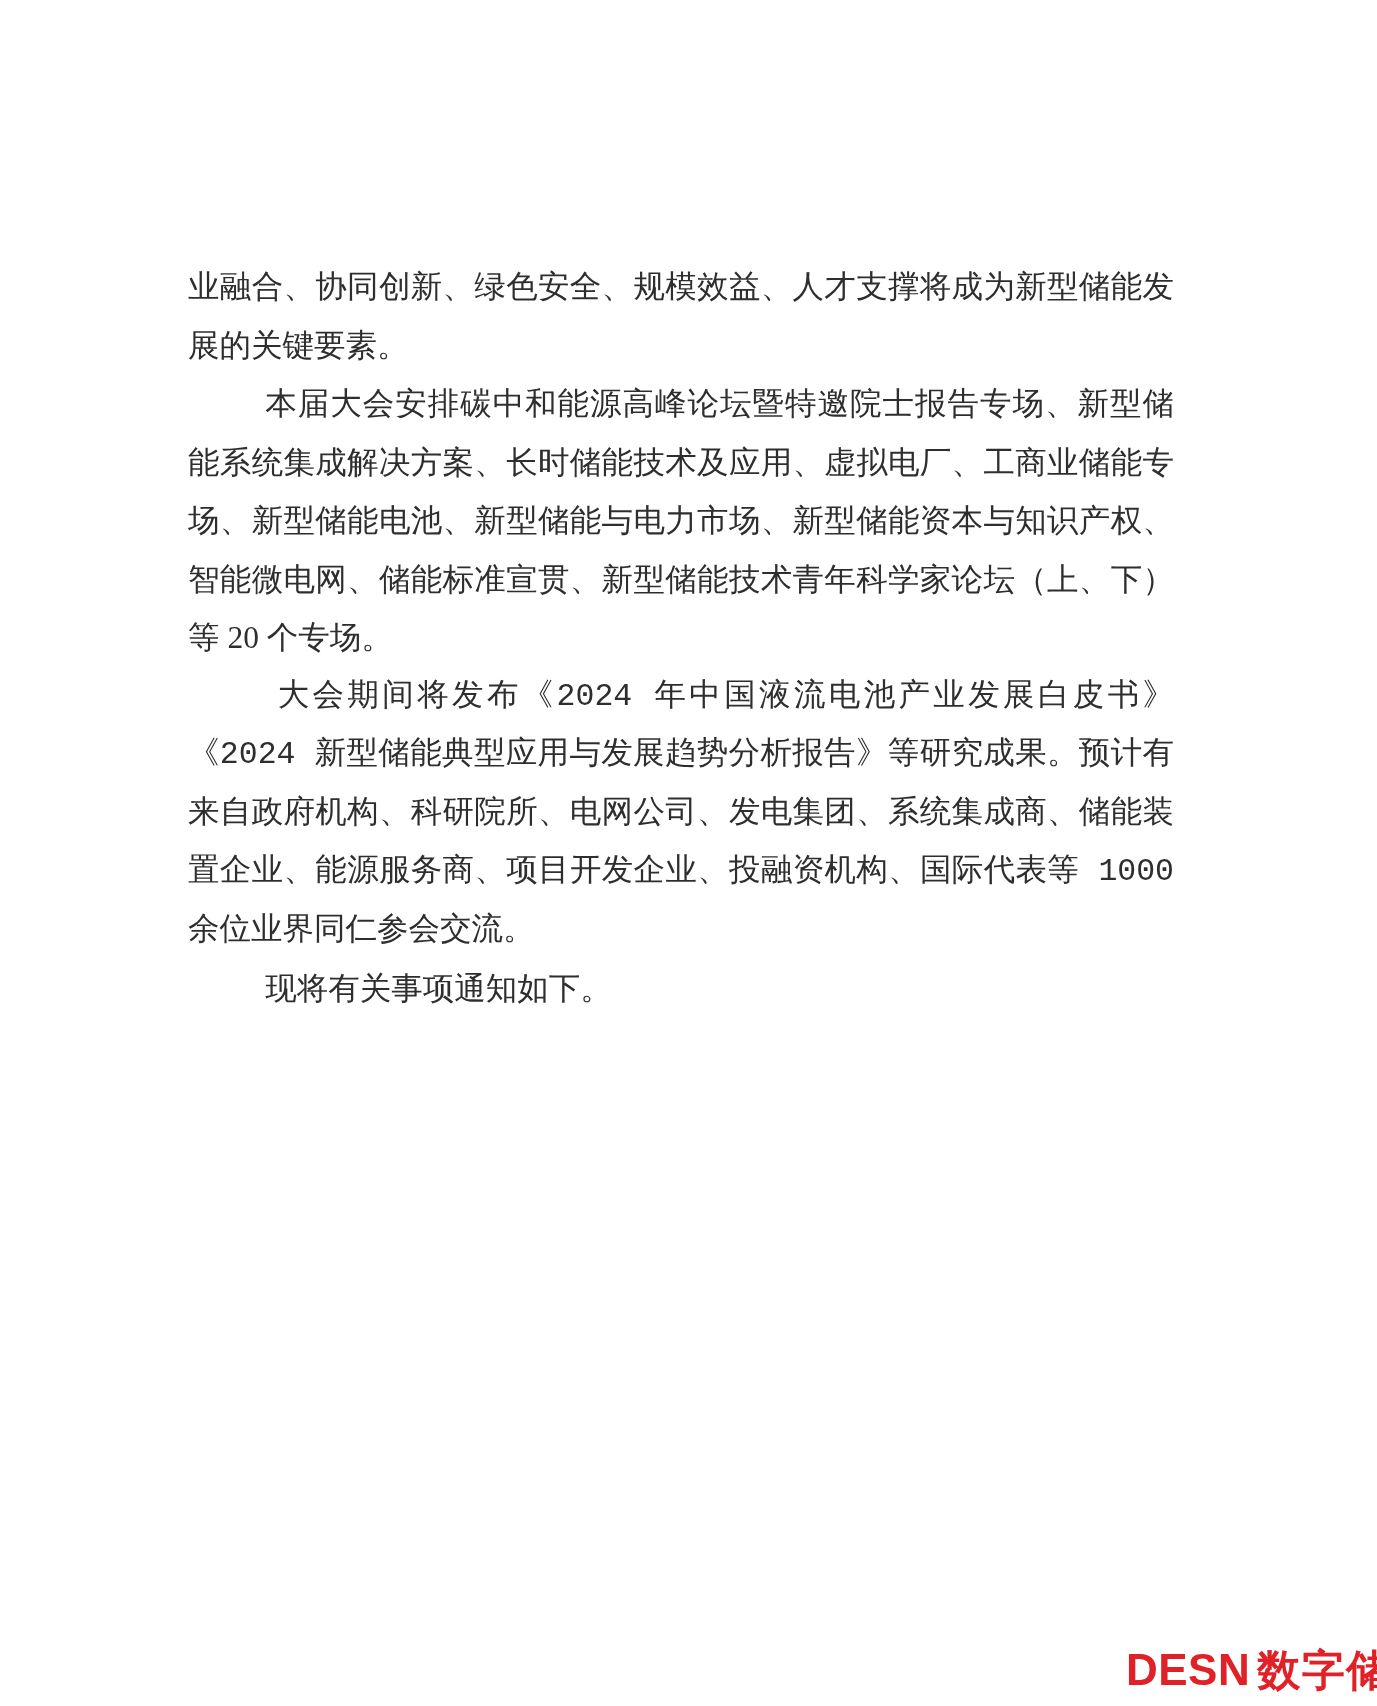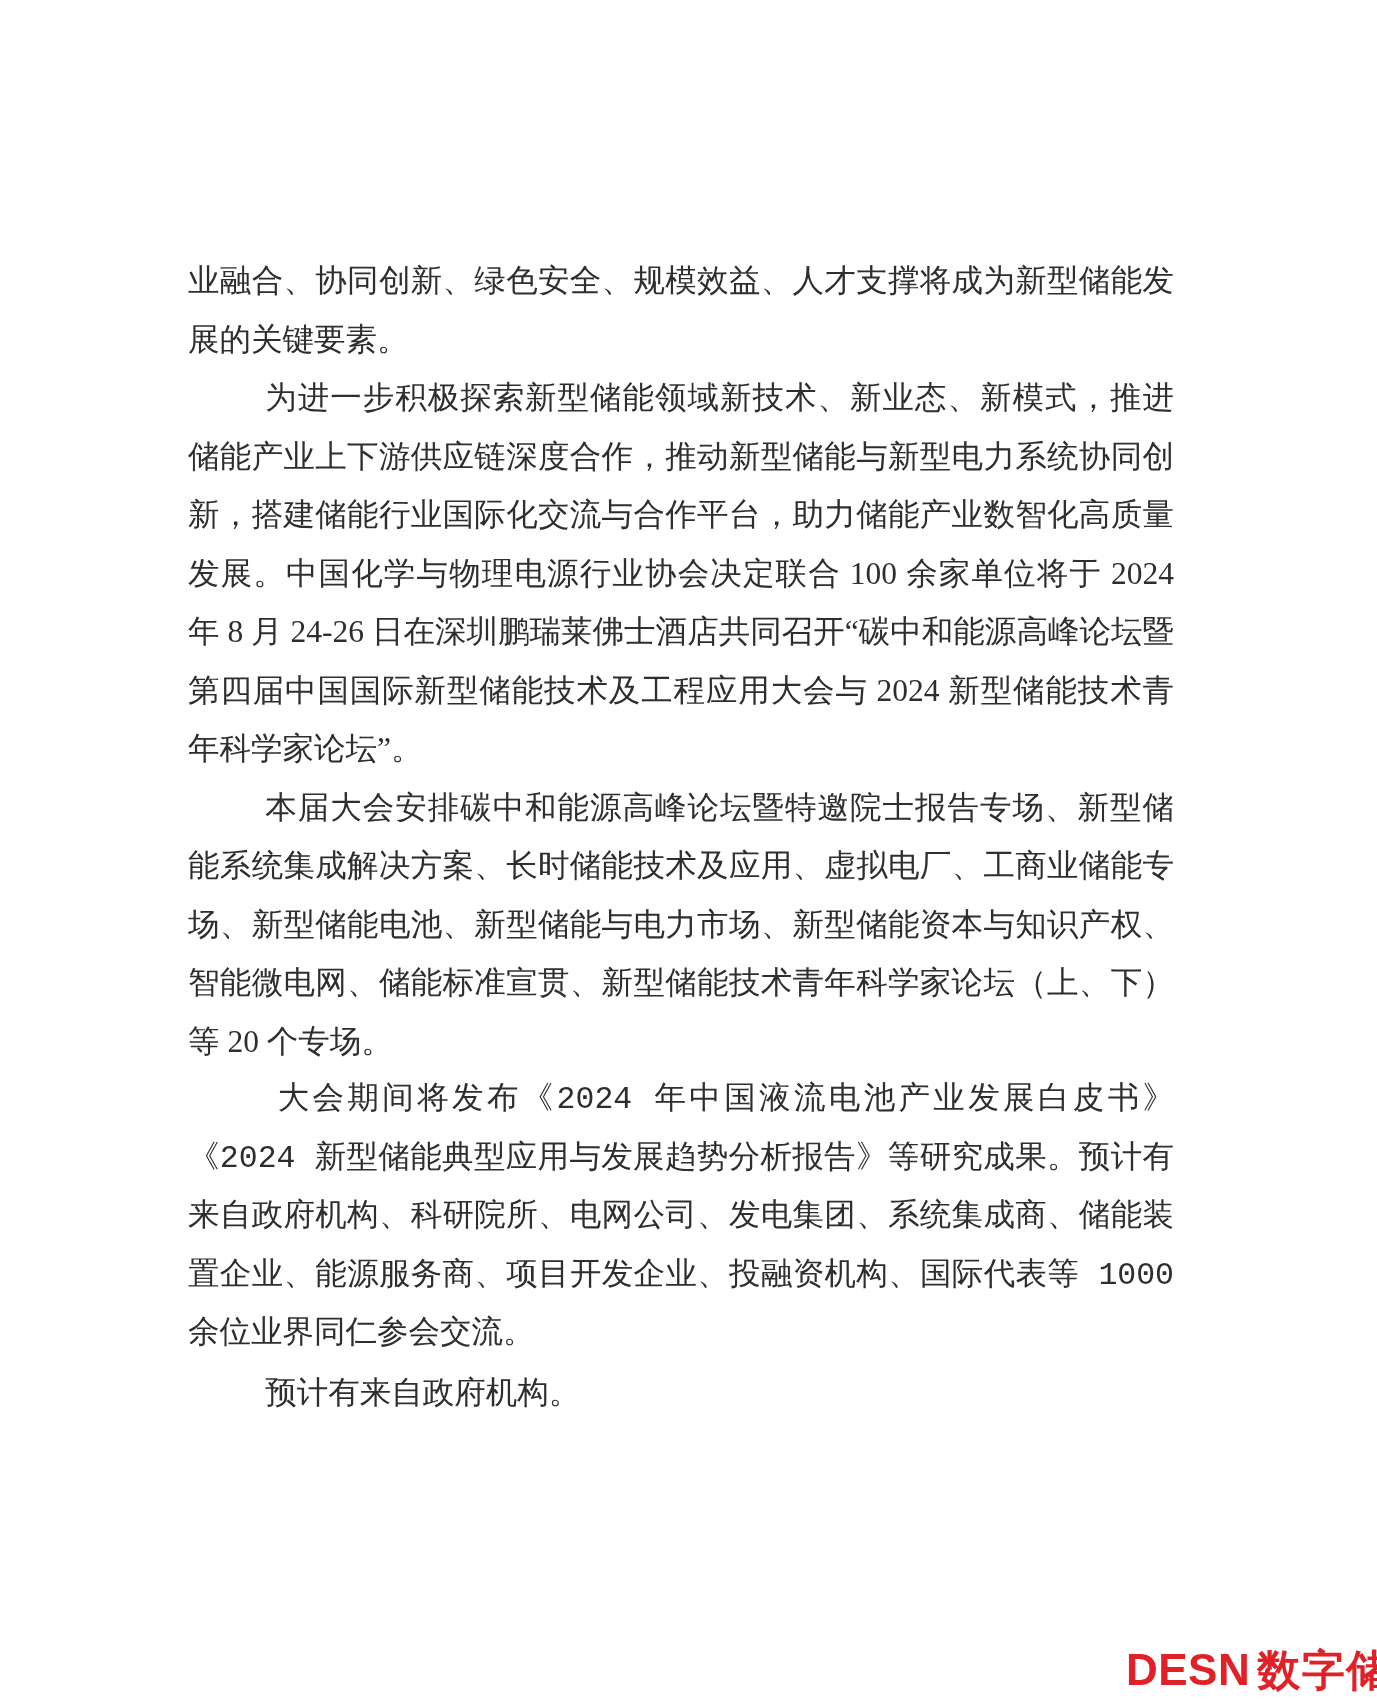--- a/index.html
+++ b/index.html
@@ -11,21 +11,21 @@
     position: relative;
     width: 1377px;
     height: 1706px;
     background: #ffffff;
     overflow: hidden;
     font-family: "Liberation Serif", "DejaVu Serif", serif;
   }
   .content {
     position: absolute;
     left: 188px;
-    top: 252px;
+    top: 258px;
     width: 986px;
     font-size: 31.5px;
     line-height: 58.5px;
     color: #2e2e2e;
     text-align: justify;
     text-justify: inter-ideograph;
   }
   .para {
     margin: 0;
     padding: 0;
@@ -58,24 +58,23 @@
     letter-spacing: 1.5px;
   }
 </style>
 </head>
 <body>
 
 <div class="page">
 
   <div class="content" style="color: rgb(46, 46, 46);">
     <p class="para">业融合、协同创新、绿色安全、规模效益、人才支撑将成为新型储能发展的关键要素。</p>
-    <p class="para indent">为进一步积极探索新型储能领域新技术、新业态、新模式，推进储能产业上下游供应链深度合作，推动新型储能与新型电力系统协同创新，搭建储能行业国际化交流与合作平台，助力储能产业数智化高质量发展。中国化学与物理电源行业协会决定联合 100 余家单位将于 2024 年 8 月 24-26 日在深圳鹏瑞莱佛士酒店共同召开“碳中和能源高峰论坛暨第四届中国国际新型储能技术及工程应用大会与 2024 新型储能技术青年科学家论坛”。</p>
     <p class="para indent">本届大会安排碳中和能源高峰论坛暨特邀院士报告专场、新型储能系统集成解决方案、长时储能技术及应用、虚拟电厂、工商业储能专场、新型储能电池、新型储能与电力市场、新型储能资本与知识产权、智能微电网、储能标准宣贯、新型储能技术青年科学家论坛（上、下）等 20 个专场。</p>
     <p class="para indent-lg">大会期间将发布《2024 年中国液流电池产业发展白皮书》《2024 新型储能典型应用与发展趋势分析报告》等研究成果。预计有来自政府机构、科研院所、电网公司、发电集团、系统集成商、储能装置企业、能源服务商、项目开发企业、投融资机构、国际代表等 1000 余位业界同仁参会交流。</p>
-    <p class="para indent">预计有来自政府机构。</p>
+    <p class="para indent">现将有关事项通知如下。</p>
   </div>
 
   <div class="logo" style="color: rgb(224, 33, 39);">
     <span class="logo-latin">DESN</span>
     <span class="logo-cjk">数字储能网</span>
   </div>
 
 </div>
 
 </body></html>

